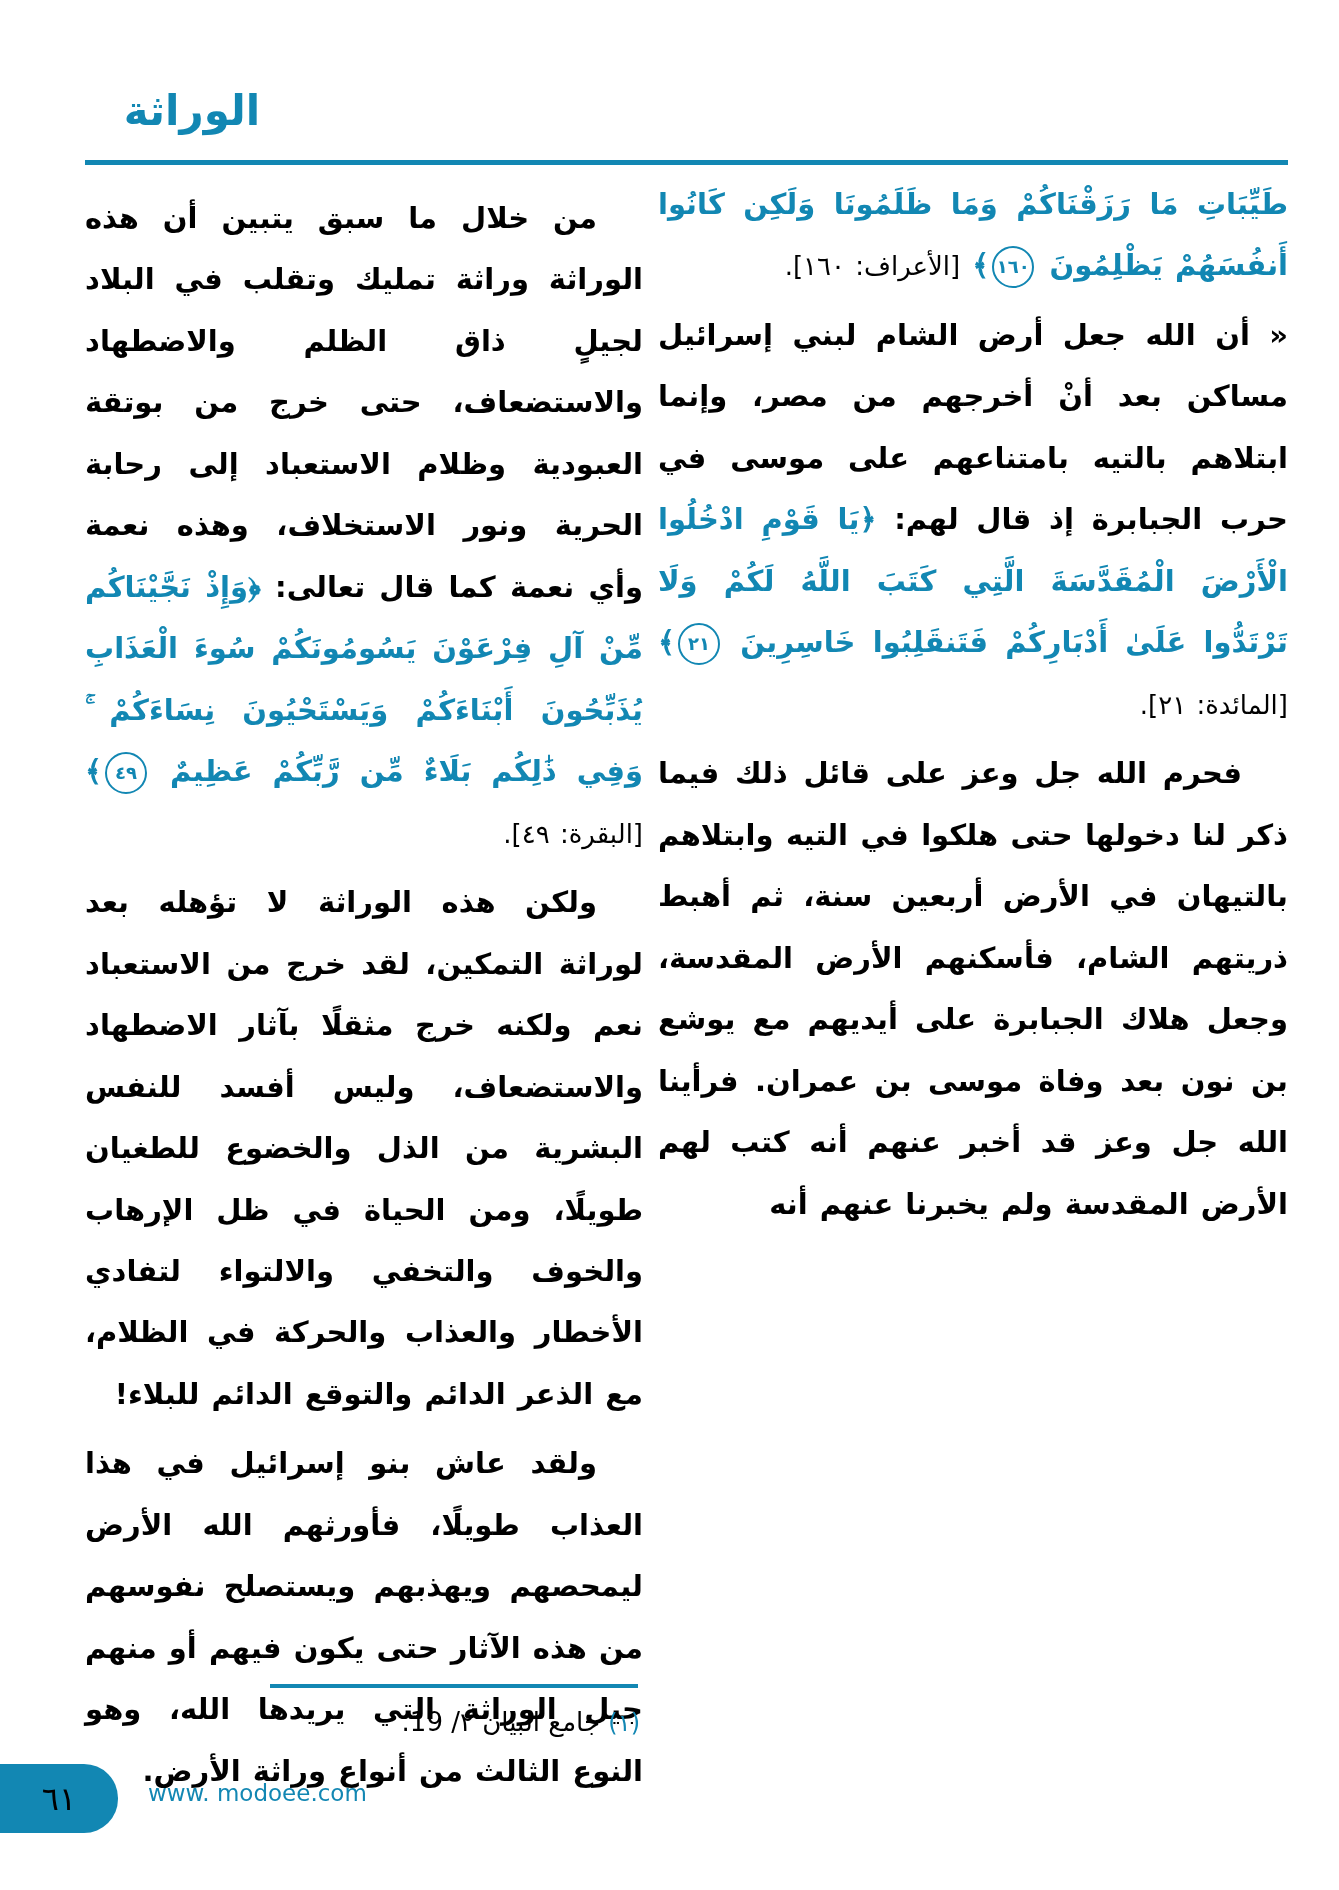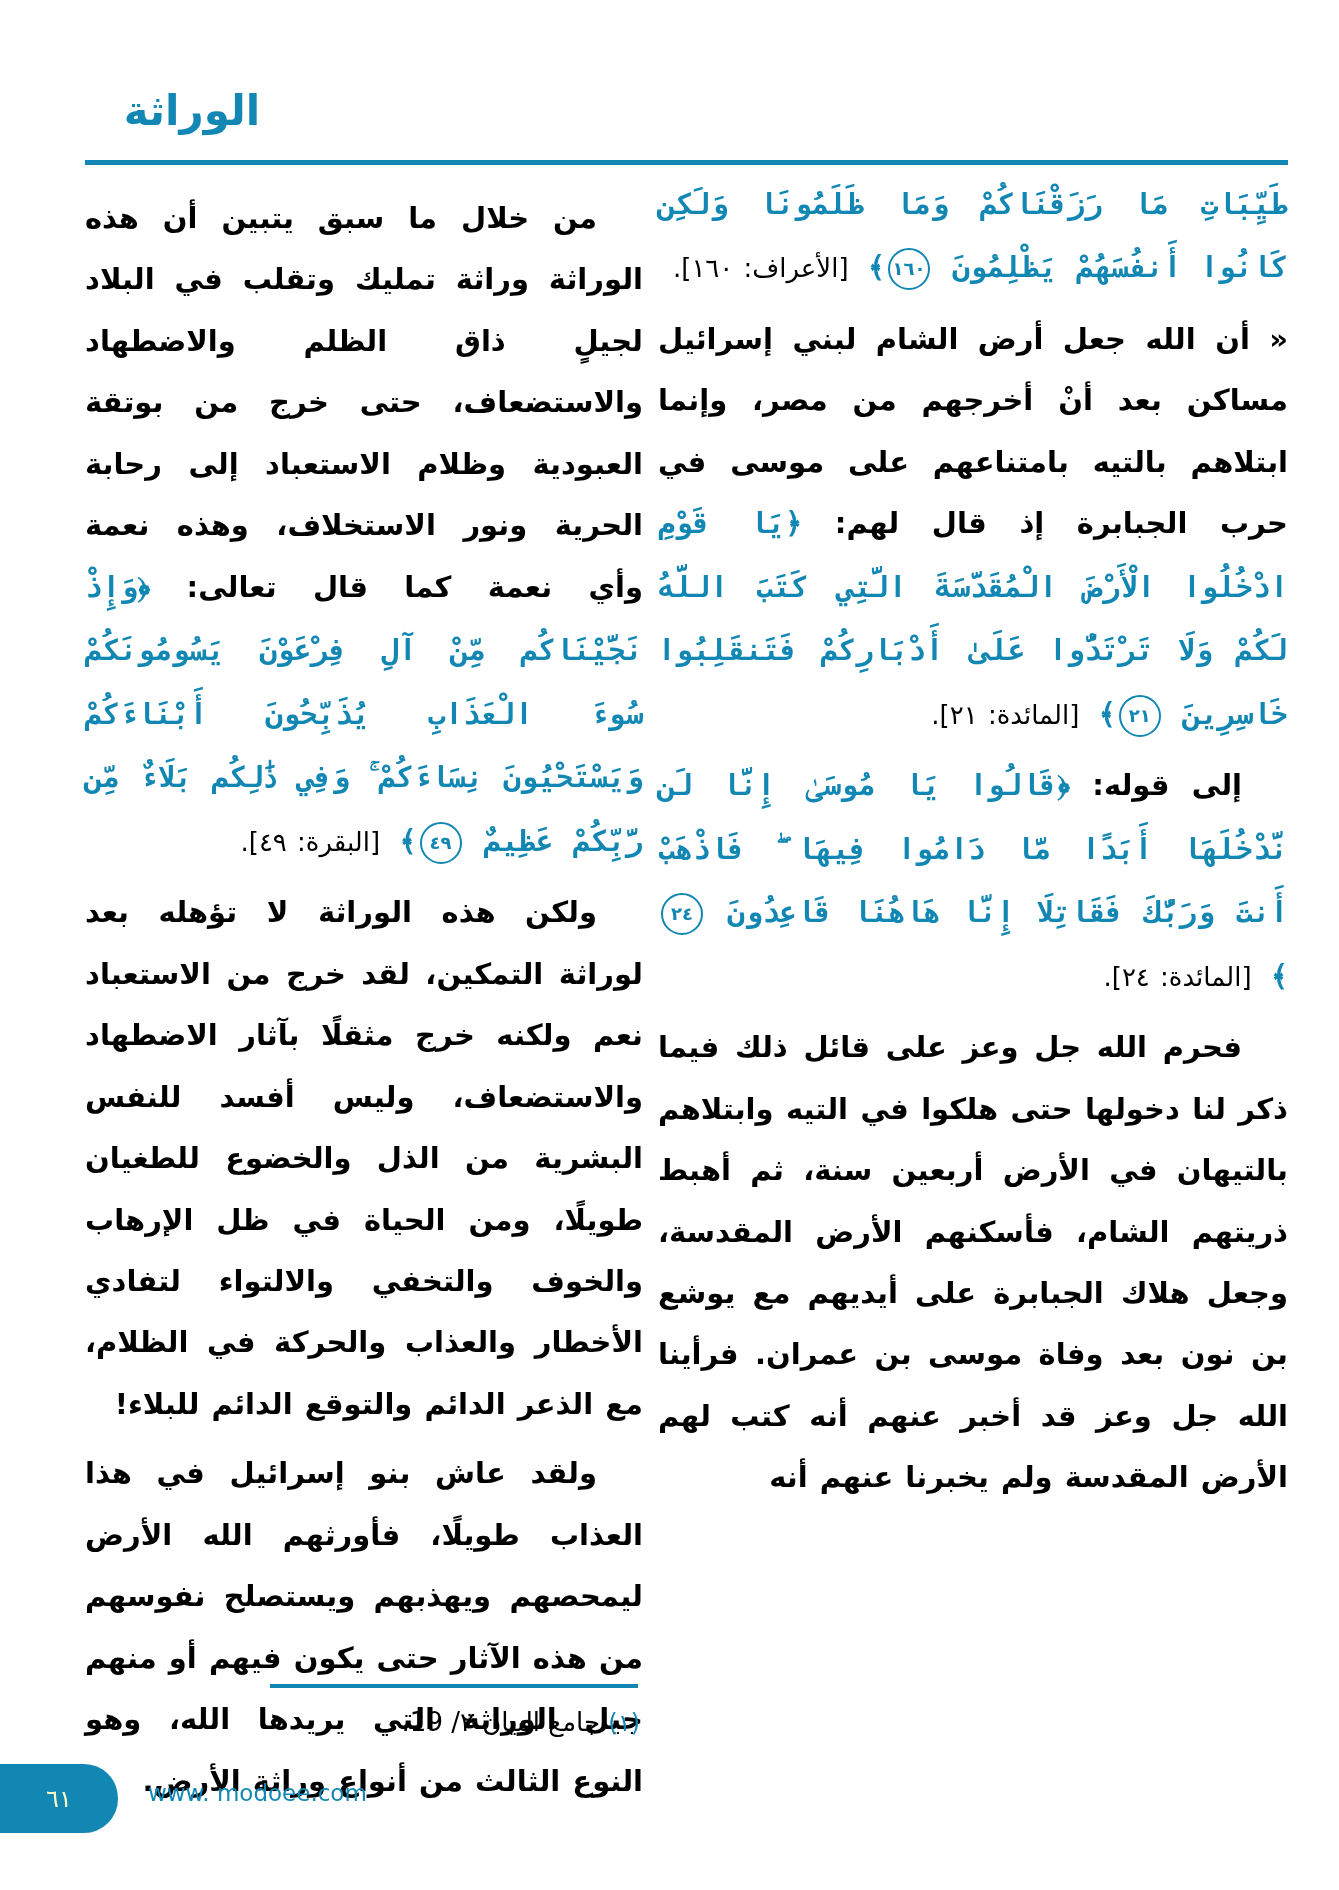--- a/index.html
+++ b/index.html
@@ -21,21 +21,21 @@
   }
   .col { position:absolute; text-align:justify; color:#000; }
   .col-right { left:658px; top:174px; width:630px; }
   .col-left  { left:85px;  top:188px; width:558px; }
   .para {
     margin:0 0 8px 0; font-size:29px; font-weight:bold; line-height:2.12;
     text-align:justify; text-justify:inter-word; word-spacing:2px;
   }
   .para.indent { text-indent:46px; }
   .seg-body  { color:#000; }
-  .seg-quran { color:var(--accent); font-weight:bold;font-family:Liberation Mono, monospace; }
+  .seg-quran { color:var(--accent); font-weight:bold; }
   .seg-cite  { color:#000; font-weight:normal; font-size:26px; }
   .seg-footref {
     color:var(--accent); font-weight:normal; font-size:20px;
     vertical-align:super; line-height:1;
   }
   .seg-ayah {
     display:inline-block; box-sizing:border-box; width:42px; height:42px;
     border:2px solid var(--accent); border-radius:50%;
     color:var(--accent); font-size:18px; font-weight:bold;
     text-align:center; line-height:38px; vertical-align:middle;
@@ -50,41 +50,40 @@
     font-size:26px; font-weight:normal; color:#000; text-align:right;
     direction:rtl; line-height:1.7;
   }
   .footnote .seg-footref { font-size:24px; vertical-align:baseline; color:var(--accent); }
   .footer-tab {
     position:absolute; left:0; top:1764px; width:118px; height:69px;
     background:var(--accent); border-radius:0 34px 34px 0;
     display:flex; align-items:center; justify-content:center;
   }
   .footer-page-number {
-    color:#fef9c3; font-size:24px; font-weight:normal; direction:rtl;
+    color:#000000; font-size:32px; font-weight:normal; direction:rtl;
   }
   .footer-site {
     position:absolute; left:148px; top:1780px;
     color:var(--accent); font-size:23px; direction:ltr; text-align:center;
     font-family:"DejaVu Sans", sans-serif;
   }
 </style>
 </head>
 <body>
 
 <div class="page">
 
   <div class="header-word">الوراثة</div>
 
   <div class="top-rule"></div>
 
   <div class="col col-right" id="col-right">
       <p class="para"><span class="seg-quran">طَيِّبَاتِ مَا رَزَقْنَاكُمْ وَمَا ظَلَمُونَا وَلَكِن كَانُوا أَنفُسَهُمْ يَظْلِمُونَ </span><span class="seg-ayah">١٦٠</span><span class="seg-quran">﴾ </span><span class="seg-cite">[الأعراف: ١٦٠].</span></p>
       <p class="para"><span class="seg-body">« أن الله جعل أرض الشام لبني إسرائيل مساكن بعد أنْ أخرجهم من مصر، وإنما ابتلاهم بالتيه بامتناعهم على موسى في حرب الجبابرة إذ قال لهم: </span><span class="seg-quran">﴿يَا قَوْمِ ادْخُلُوا الْأَرْضَ الْمُقَدَّسَةَ الَّتِي كَتَبَ اللَّهُ لَكُمْ وَلَا تَرْتَدُّوا عَلَىٰ أَدْبَارِكُمْ فَتَنقَلِبُوا خَاسِرِينَ </span><span class="seg-ayah">٢١</span><span class="seg-quran">﴾ </span><span class="seg-cite">[المائدة: ٢١].</span></p>
-      <p class="para indent"><span class="seg-body">إلى قوله: </span><span class="seg-quran">﴿قَالُوا يَا مُوسَىٰ إِنَّا لَن نَّدْخُلَهَا أَبَدًا مَّا دَامُوا فِيهَا ۖ فَاذْهَبْ أَنتَ وَرَبُّكَ فَقَاتِلَا إِنَّا هَاهُنَا قَاعِدُونَ </span><span class="seg-ayah">٢٤</span><span class="seg-quran">﴾ </span><span class="seg-cite">[المائدة: ٢٤].</span></p>
       <p class="para indent"><span class="seg-body">فحرم الله جل وعز على قائل ذلك فيما ذكر لنا دخولها حتى هلكوا في التيه وابتلاهم بالتيهان في الأرض أربعين سنة، ثم أهبط ذريتهم الشام، فأسكنهم الأرض المقدسة، وجعل هلاك الجبابرة على أيديهم مع يوشع بن نون بعد وفاة موسى بن عمران. فرأينا الله جل وعز قد أخبر عنهم أنه كتب لهم الأرض المقدسة ولم يخبرنا عنهم أنه</span></p>
     </div>
   <div class="col col-left" id="col-left">
       <p class="para indent"><span class="seg-body">من خلال ما سبق يتبين أن هذه الوراثة وراثة تمليك وتقلب في البلاد لجيلٍ ذاق الظلم والاضطهاد والاستضعاف، حتى خرج من بوتقة العبودية وظلام الاستعباد إلى رحابة الحرية ونور الاستخلاف، وهذه نعمة وأي نعمة كما قال تعالى: </span><span class="seg-quran">﴿وَإِذْ نَجَّيْنَاكُم مِّنْ آلِ فِرْعَوْنَ يَسُومُونَكُمْ سُوءَ الْعَذَابِ يُذَبِّحُونَ أَبْنَاءَكُمْ وَيَسْتَحْيُونَ نِسَاءَكُمْ ۚ وَفِي ذَٰلِكُم بَلَاءٌ مِّن رَّبِّكُمْ عَظِيمٌ </span><span class="seg-ayah">٤٩</span><span class="seg-quran">﴾ </span><span class="seg-cite">[البقرة: ٤٩].</span></p>
       <p class="para indent"><span class="seg-body">ولكن هذه الوراثة لا تؤهله بعد لوراثة التمكين، لقد خرج من الاستعباد نعم ولكنه خرج مثقلًا بآثار الاضطهاد والاستضعاف، وليس أفسد للنفس البشرية من الذل والخضوع للطغيان طويلًا، ومن الحياة في ظل الإرهاب والخوف والتخفي والالتواء لتفادي الأخطار والعذاب والحركة في الظلام، مع الذعر الدائم والتوقع الدائم للبلاء!</span></p>
       <p class="para indent"><span class="seg-body">ولقد عاش بنو إسرائيل في هذا العذاب طويلًا، فأورثهم الله الأرض ليمحصهم ويهذبهم ويستصلح نفوسهم من هذه الآثار حتى يكون فيهم أو منهم جيل الوراثة التي يريدها الله، وهو النوع الثالث من أنواع وراثة الأرض.</span></p>
     </div>
 
   <div class="footnote-rule"></div>
 

